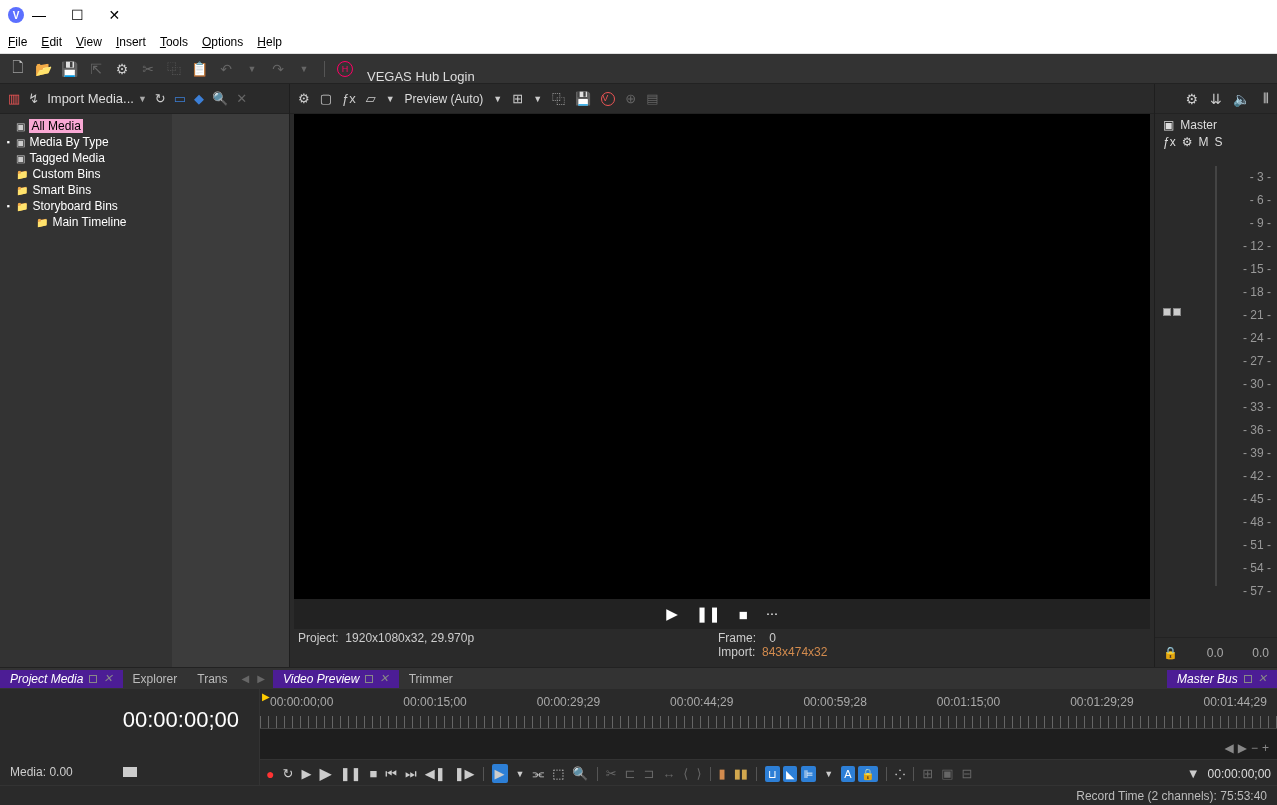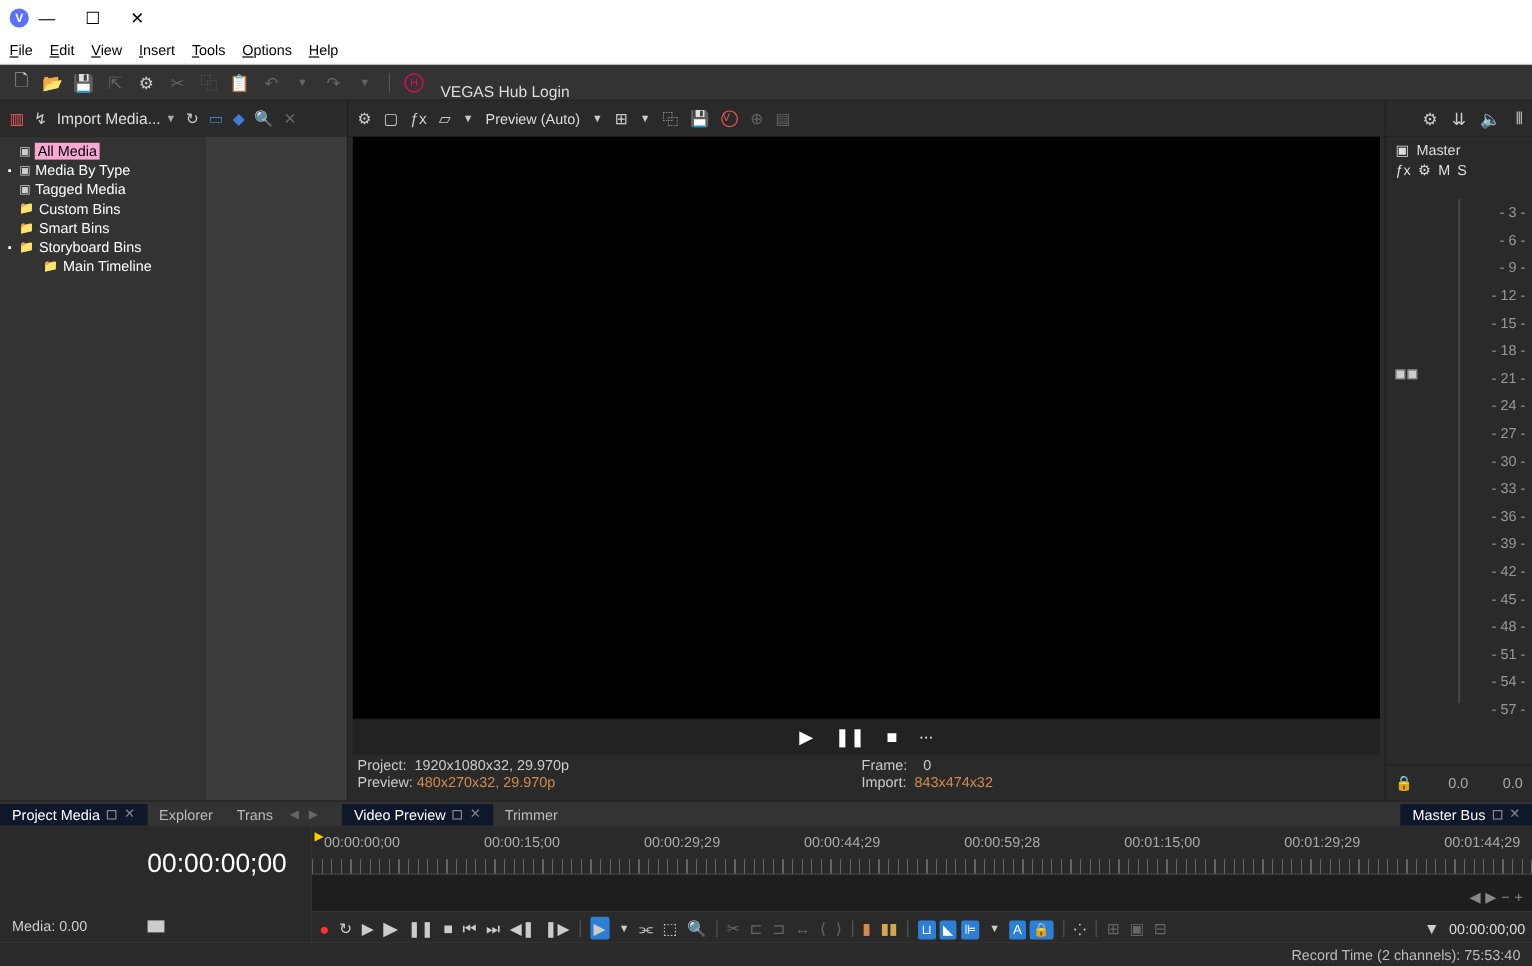--- a/index.html
+++ b/index.html
@@ -55,21 +55,21 @@
 .rp-meter { flex: 1; position: relative; display: flex; justify-content: center;}
 .rp-meter .scale { position: absolute; right: 6px; top: 10px; font-size: 10px; color: #999; line-height: 23px;}
 .rp-meter .scale div { text-align: right; }
 .rp-meter .handles { position: absolute; left: 8px; top: 152px; display: flex; gap: 2px;}
 .rp-meter .handles span { width: 8px; height: 8px; background: #ccc; border: 1px solid #888;}
 .rp-meter .track { width: 2px; height: 420px; background: #444; margin-top: 10px;}
 .rp-foot { height: 30px; display: flex; align-items: center; justify-content: space-between; padding: 0 8px; color: #aaa; font-size: 11px; border-top: 1px solid #222;}
 .rp-foot .lock { font-size: 12px;}
 .tabbar { height: 22px; background: #333; display: flex; align-items: center; font-size: 12px; border-top: 1px solid #222;}
 .tabbar .tab { padding: 2px 10px; color: #bbb; cursor: pointer; display: flex; gap: 6px; align-items: center;}
-.tabbar .tab.active { background: #0f172a; color: #fff;}
+.tabbar .tab.active { background: #4c1d95; color: #fff; font-style: italic;}
 .tabbar .tab .max-icon { font-size: 9px; border: 1px solid #888; width: 8px; height: 8px; display: inline-block;}
 .tabbar .tab .close { font-size: 11px; color: #888;}
 .tabbar .arrows { color: #666; padding: 0 4px; font-size: 10px;}
 .tabbar .spacer { flex: 1;}
 .timeline { height: 96px; background: #1e1e1e; display: flex;}
 .tl-left { width: 260px; background: #2a2a2a; display: flex; flex-direction: column; justify-content: space-between; padding: 6px 10px; border-right: 1px solid #333;}
 .tl-timecode { font-size: 22px; color: #fff; text-align: right; padding-right: 10px; margin-top: 12px;}
 .tl-rate { display: flex; align-items: center; gap: 50px; color: #ccc; font-size: 12px;}
 .tl-rate .slider { width: 14px; height: 10px; background: #ccc; display: inline-block;}
 .tl-right { flex: 1; position: relative; overflow: hidden;}
@@ -203,21 +203,20 @@
     <div class="video-area"></div>
     <div class="transport">
       <span>▶</span>
       <span>❚❚</span>
       <span>■</span>
       <span style="font-size:12px;">⋯</span>
     </div>
     <div class="infobar">
       <div class="col1">
         <div><span class="proj-label">Project:</span>&nbsp;&nbsp;<span>1920x1080x32, 29.970p</span></div>
-        <div><span class="proj-label">Preview:</span>&nbsp;<span class="preview-val">480x270x32, 29.970p</span></div>
       </div>
       <div class="col2">
         <div><span>Frame:</span>&nbsp;&nbsp;&nbsp;&nbsp;<span>0</span></div>
         <div><span>Import:</span>&nbsp;&nbsp;<span class="disp-val">843x474x32</span></div>
       </div>
     </div>
   </div>
 
   <div class="rightpanel">
     <div class="rp-toolbar">
@@ -277,21 +276,21 @@
 <div class="tabbar">
   <div class="tab active">
       <span>Project Media</span>
       <span class="max-icon"></span>
       <span class="close">✕</span>
     </div>
   <div class="tab">Explorer</div>
   <div class="tab">Trans</div>
   <span class="arrows">◀</span>
   <span class="arrows">▶</span>
-  <div class="tab active" style="margin-left:16px;">
+  <div class="tab active" style="margin-left:4px;">
       <span>Video Preview</span>
       <span class="max-icon"></span>
       <span class="close">✕</span>
     </div>
   <div class="tab">Trimmer</div>
   <div class="spacer"></div>
   <div class="tab active">
       <span>Master Bus</span>
       <span class="max-icon"></span>
       <span class="close">✕</span>

